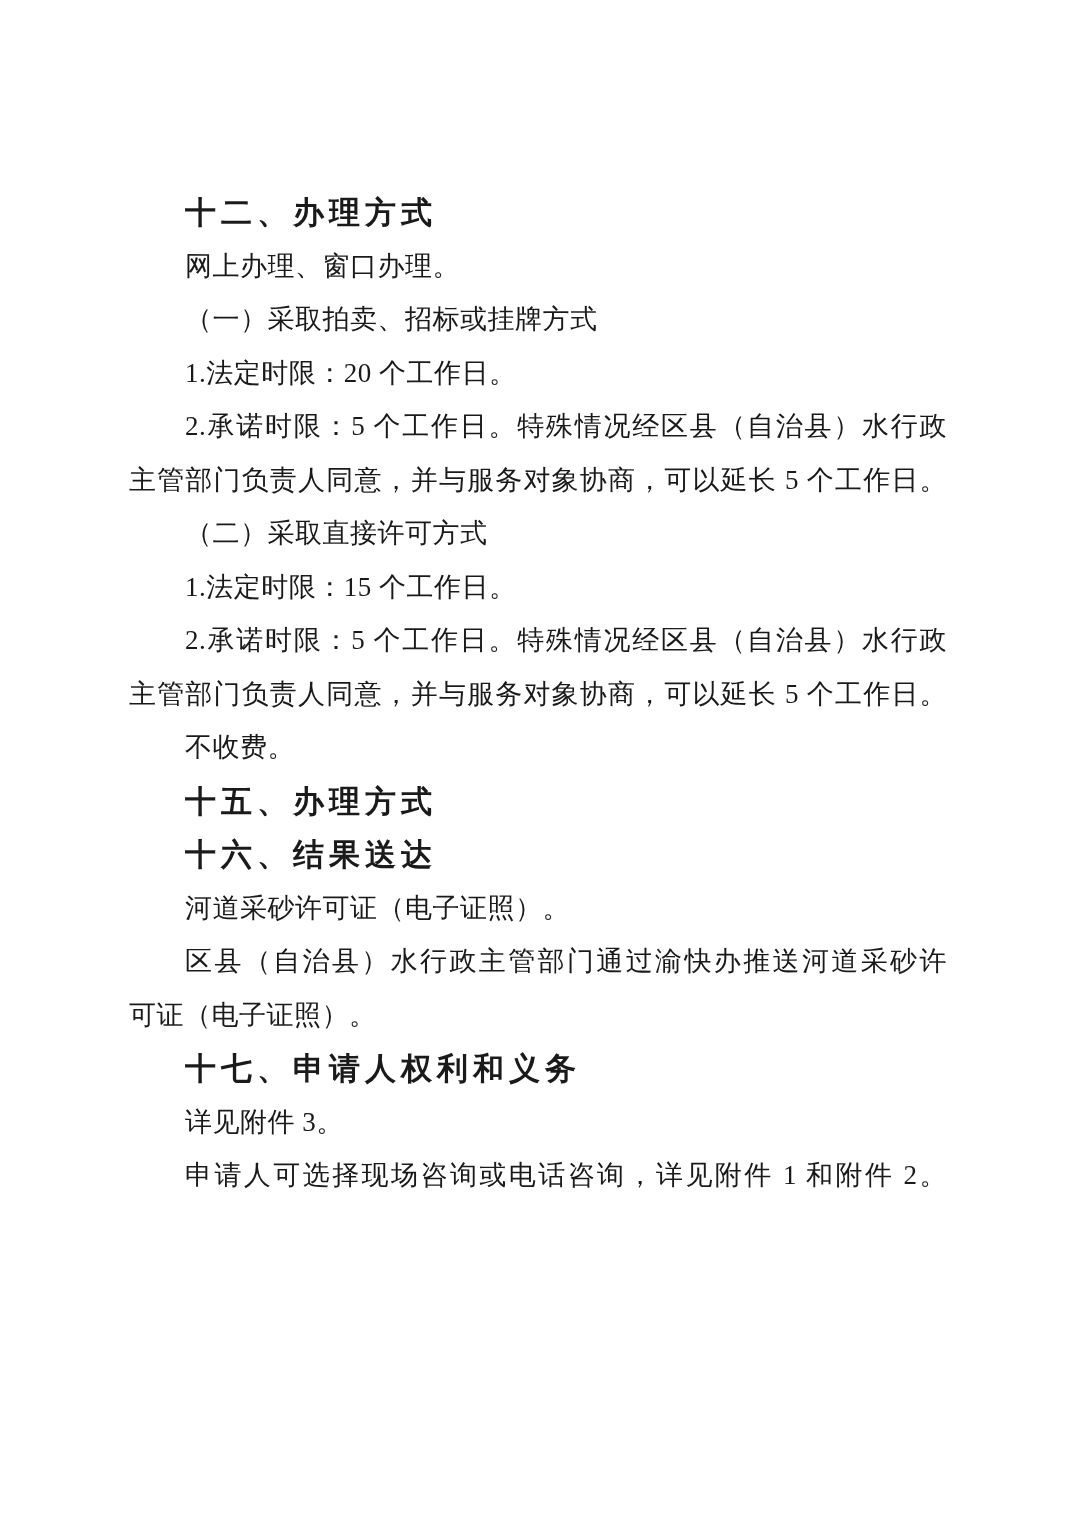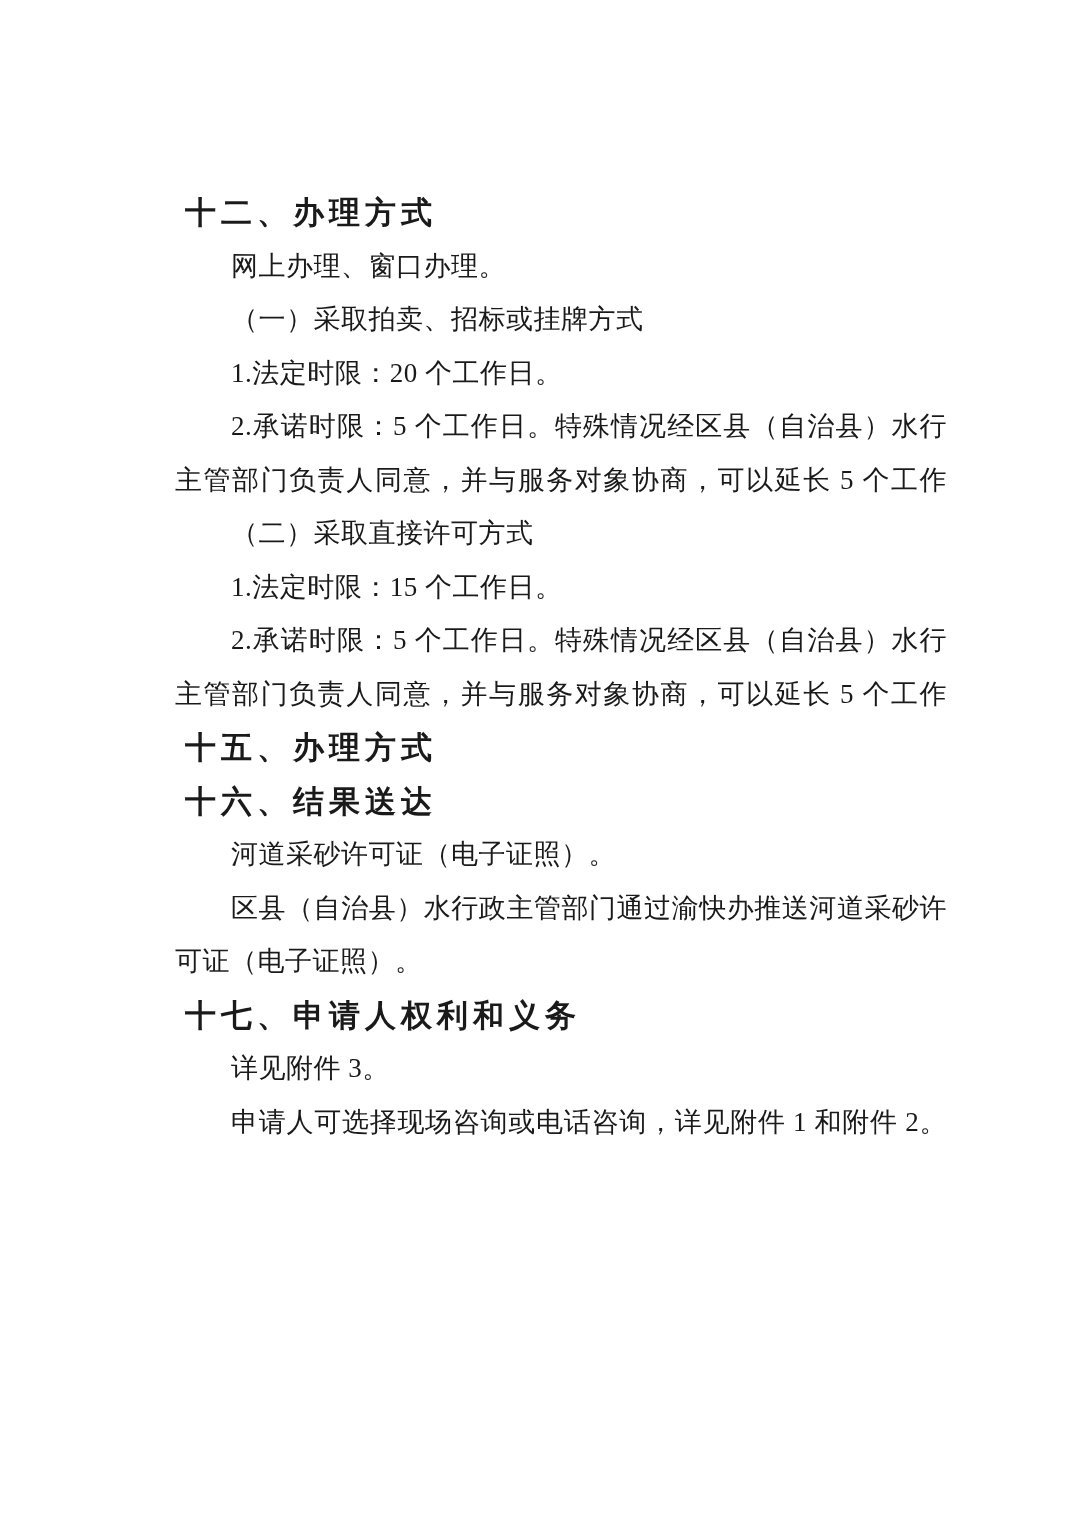--- a/index.html
+++ b/index.html
@@ -40,21 +40,20 @@
     text-justify: inter-character;
   }
   .line.heading {
     font-family: "Liberation Sans", "DejaVu Sans", sans-serif;
     font-weight: bold;
     font-size: 31px;
     letter-spacing: 5px;
   }
   .line.body {
     letter-spacing: 0.5px;
-    margin-left: 46px;
   }
   .footer {
     position: absolute;
     left: 127px;
     top: 1360px;
     font-size: 20px;
     letter-spacing: 2px;
     font-family: "Liberation Serif", "DejaVu Serif", serif;
     color: #4c1d95;
   }
@@ -68,20 +67,21 @@
   <div class="line heading indent">十二、办理方式</div>
       <div class="line body indent">网上办理、窗口办理。</div>
       <div class="line body indent">（一）采取拍卖、招标或挂牌方式</div>
       <div class="line body indent">1.法定时限：20 个工作日。</div>
       <div class="line body indent fill">2.承诺时限：5 个工作日。特殊情况经区县（自治县）水行政</div>
       <div class="line body fill">主管部门负责人同意，并与服务对象协商，可以延长 5 个工作日。</div>
       <div class="line body indent">（二）采取直接许可方式</div>
       <div class="line body indent">1.法定时限：15 个工作日。</div>
       <div class="line body indent fill">2.承诺时限：5 个工作日。特殊情况经区县（自治县）水行政</div>
       <div class="line body fill">主管部门负责人同意，并与服务对象协商，可以延长 5 个工作日。</div>
+      <div class="line body indent">不收费。</div>
       <div class="line heading indent">十五、办理方式</div>
       <div class="line heading indent">十六、结果送达</div>
       <div class="line body indent">河道采砂许可证（电子证照）。</div>
       <div class="line body indent fill">区县（自治县）水行政主管部门通过渝快办推送河道采砂许</div>
       <div class="line body">可证（电子证照）。</div>
       <div class="line heading indent">十七、申请人权利和义务</div>
       <div class="line body indent">详见附件 3。</div>
       <div class="line body indent fill">申请人可选择现场咨询或电话咨询，详见附件 1 和附件 2。</div>
     </div>
   <div class="footer">— 92 —</div>

